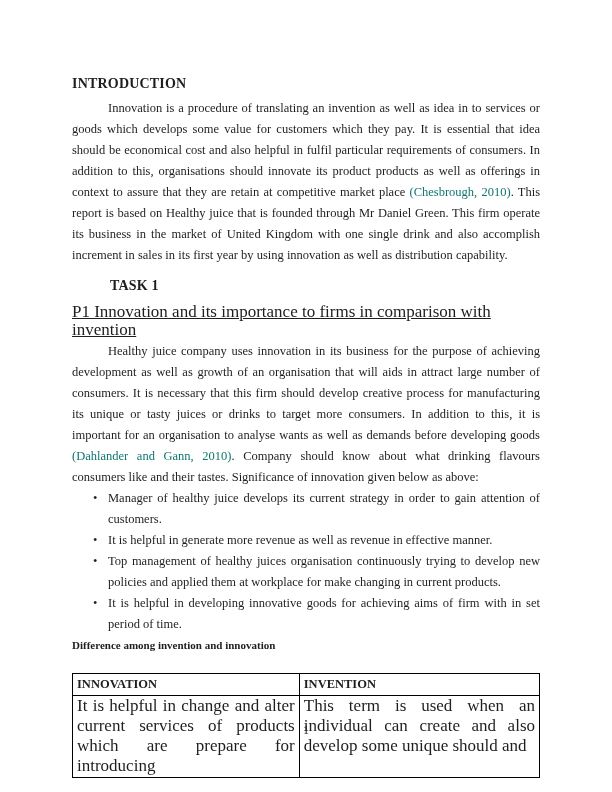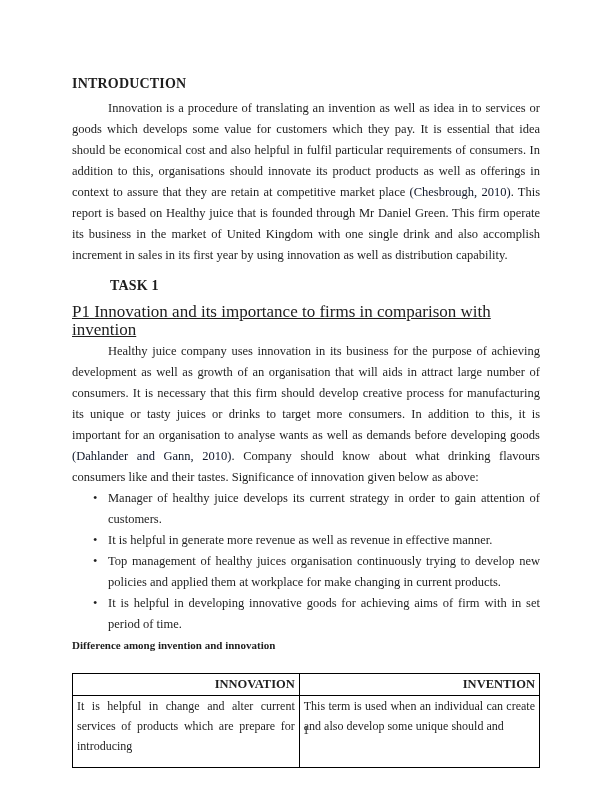--- a/index.html
+++ b/index.html
@@ -37,21 +37,21 @@
   .para.indent { text-indent: 36px; }
   .intro-para { margin-top: 6px; }
   .subheading {
     font-size: 17px;
     line-height: 18px;
     margin: 9px 0 0 0;
     text-decoration: underline;
     font-weight: normal;
   }
   .body-para { margin-top: 2px; }
-  .citation { color: #0f172a; margin-top: 44px; }
+  .citation { color: #0f766e; margin-top: 44px; }
   ul.bullets {
     list-style: none;
     margin: 0;
     padding: 0;
   }
   ul.bullets li {
     position: relative;
     padding-left: 36px;
     font-size: 12.5px;
     line-height: 21px;
@@ -73,31 +73,31 @@
     border-collapse: collapse;
     width: 100%;
     table-layout: fixed;
   }
   table.cmp-table th {
     width: 48.5%;
     border: 1px solid #000000;
     font-size: 12.5px;
     line-height: 17px;
     font-weight: bold;
-    text-align: right;
+    text-align: left;
     padding: 2px 4px;
   }
   table.cmp-table th:last-child { width: 51.5%; margin-left: 44px; }
   table.cmp-table td {
     border: 1px solid #000000;
-    font-size: 12px;
+    font-size: 17px;
     line-height: 20px;
     text-align: justify;
     vertical-align: top;
-    padding: 0 4px 11px 4px;
+    padding: 0 4px 1px 4px;
   }
   .page-number {
     position: absolute;
     top: 723px;
     left: 0;
     width: 612px;
     text-align: center;
     font-size: 12px;
     line-height: 14px;
   }

